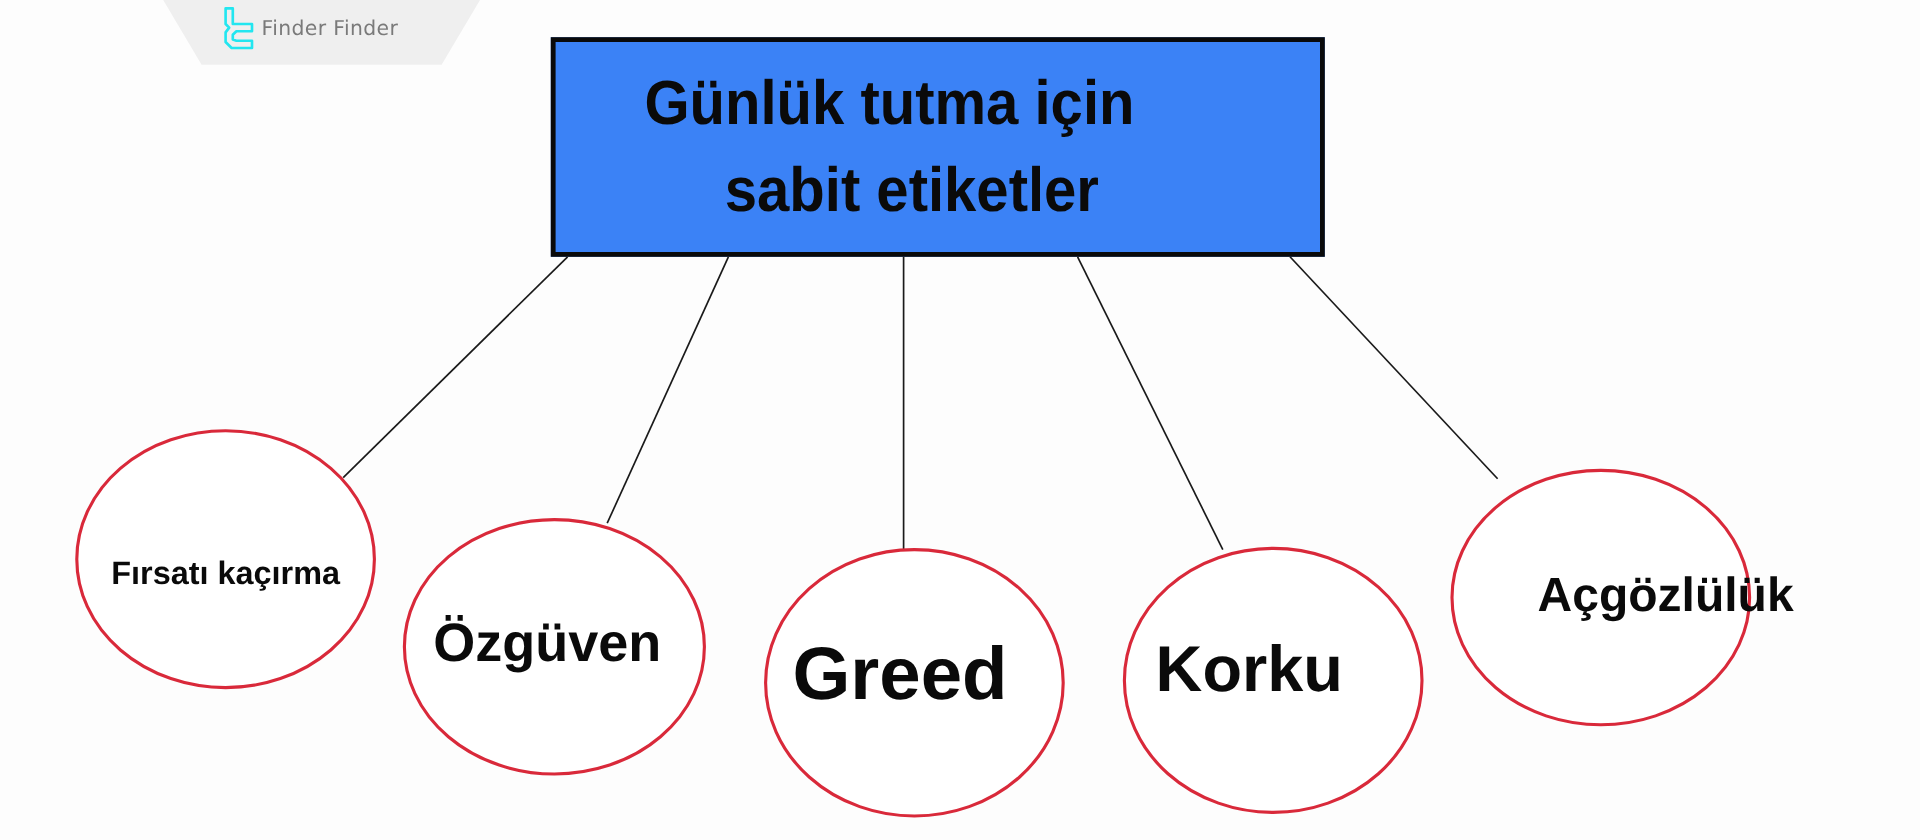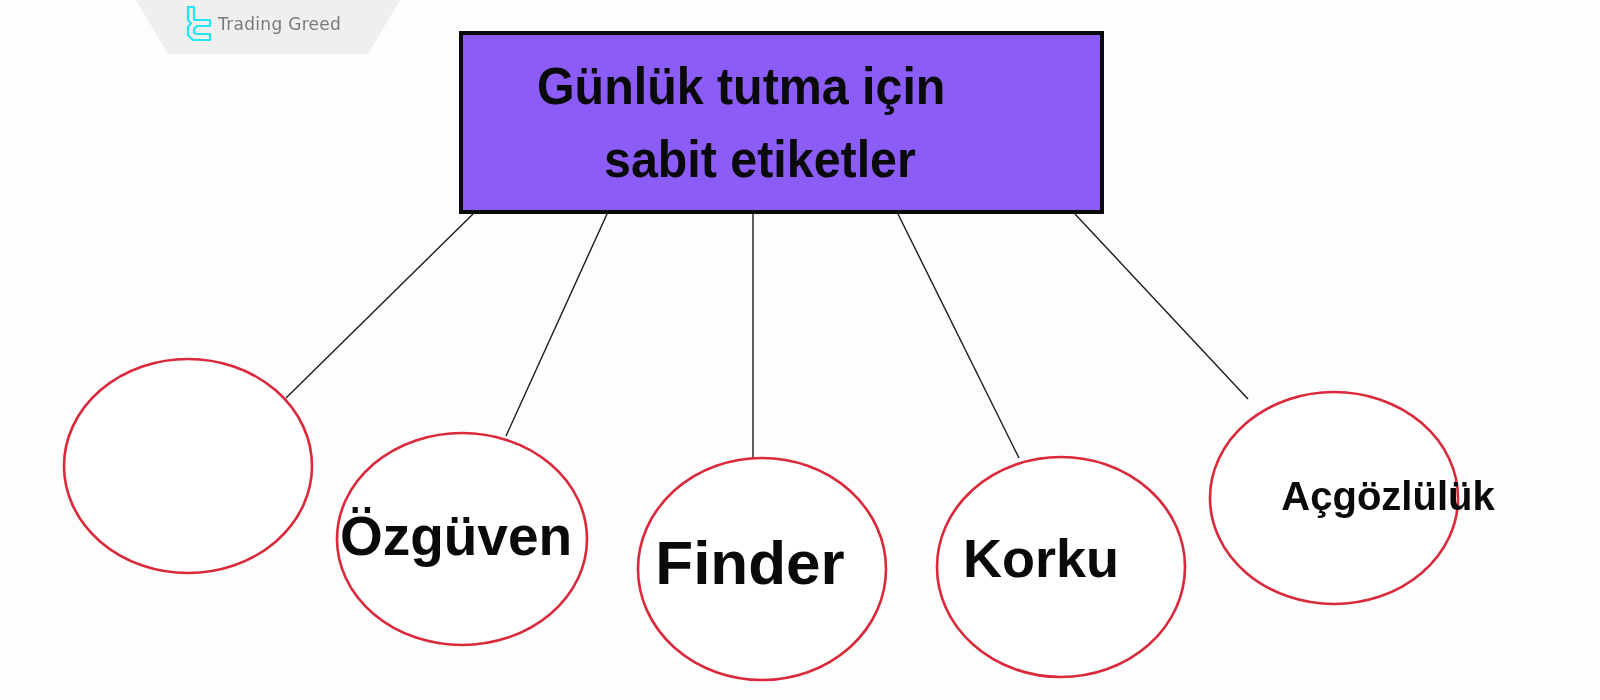--- a/index.html
+++ b/index.html
@@ -31,21 +31,21 @@
       letter-spacing: 0.3px;
       white-space: nowrap;
     }
     .title-box {
       position: absolute;
       left: 459px;
       top: 31px;
       width: 637px;
       height: 175px;
       border: 4px solid #0a0a0a;
-      background: #8b5cf6;
+      background: #3b82f6;
       box-sizing: content-box;
     }
     .title-line {
       position: absolute;
       font-family: "Liberation Sans", sans-serif;
       font-weight: bold;
       font-size: 52px;
       color: #0a0a0a;
       white-space: nowrap;
       transform: scaleX(0.93);
@@ -86,29 +86,30 @@
 
   <g fill="#ffffff" stroke="#d9293a" stroke-width="2.6">
     <ellipse cx="188" cy="466" rx="124" ry="107"></ellipse>
     <ellipse cx="462" cy="539" rx="125" ry="106"></ellipse>
     <ellipse cx="762" cy="569" rx="124" ry="111"></ellipse>
     <ellipse cx="1061" cy="567" rx="124" ry="110"></ellipse>
     <ellipse cx="1334" cy="498" rx="124" ry="106"></ellipse>
   </g>
 </svg>
 
-<div class="logo-text">Trading Greed</div>
+<div class="logo-text">Finder Finder</div>
 
 <div class="title-box">
   <div class="title-line title-line-1">Günlük tutma için</div>
   <div class="title-line title-line-2">sabit etiketler</div>
 </div>
 
 <div class="node-label" style="left:188px; top:478px; font-size:27px;">
+  <div>Fırsatı kaçırma</div>
 </div>
 
-<div class="node-label" style="left:456px; top:536px; font-size:55px;">Özgüven</div>
+<div class="node-label" style="left:456px; top:536px; font-size:45px;">Özgüven</div>
 
-<div class="node-label" style="left:750px; top:563px; font-size:62px;">Finder</div>
+<div class="node-label" style="left:750px; top:563px; font-size:62px;">Greed</div>
 
 <div class="node-label" style="left:1041px; top:558px; font-size:54px;">Korku</div>
 
 <div class="node-label" style="left:1388px; top:496px; font-size:40px;">Açgözlülük</div>
 
 </body></html>

